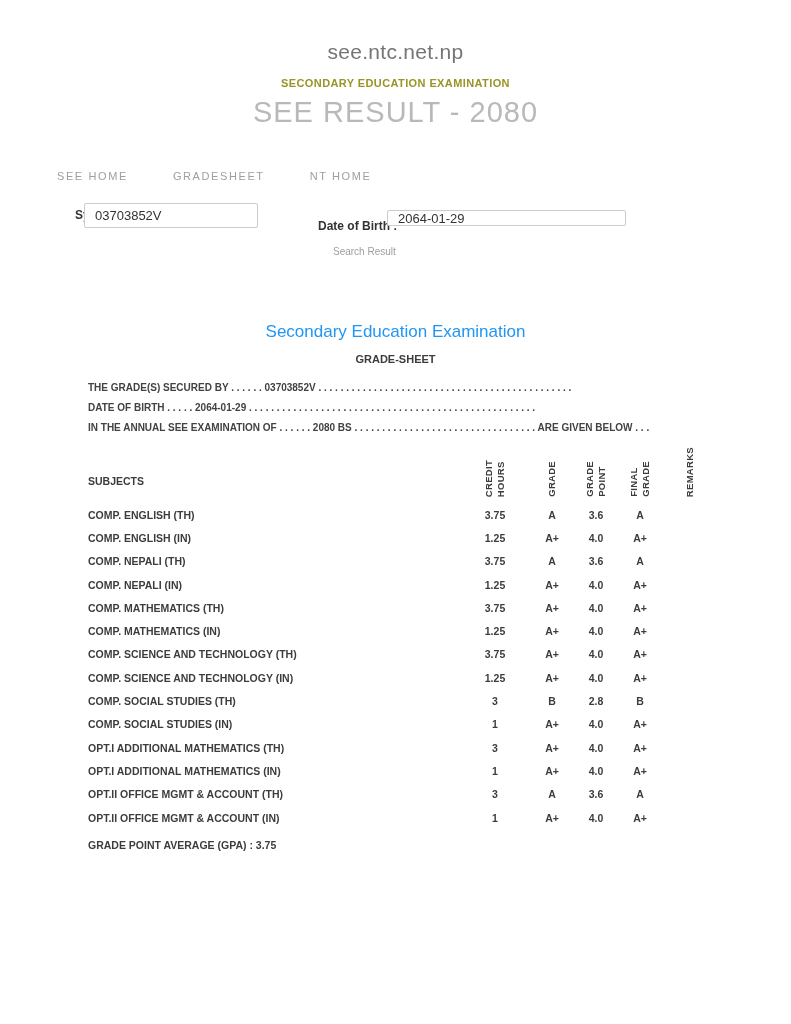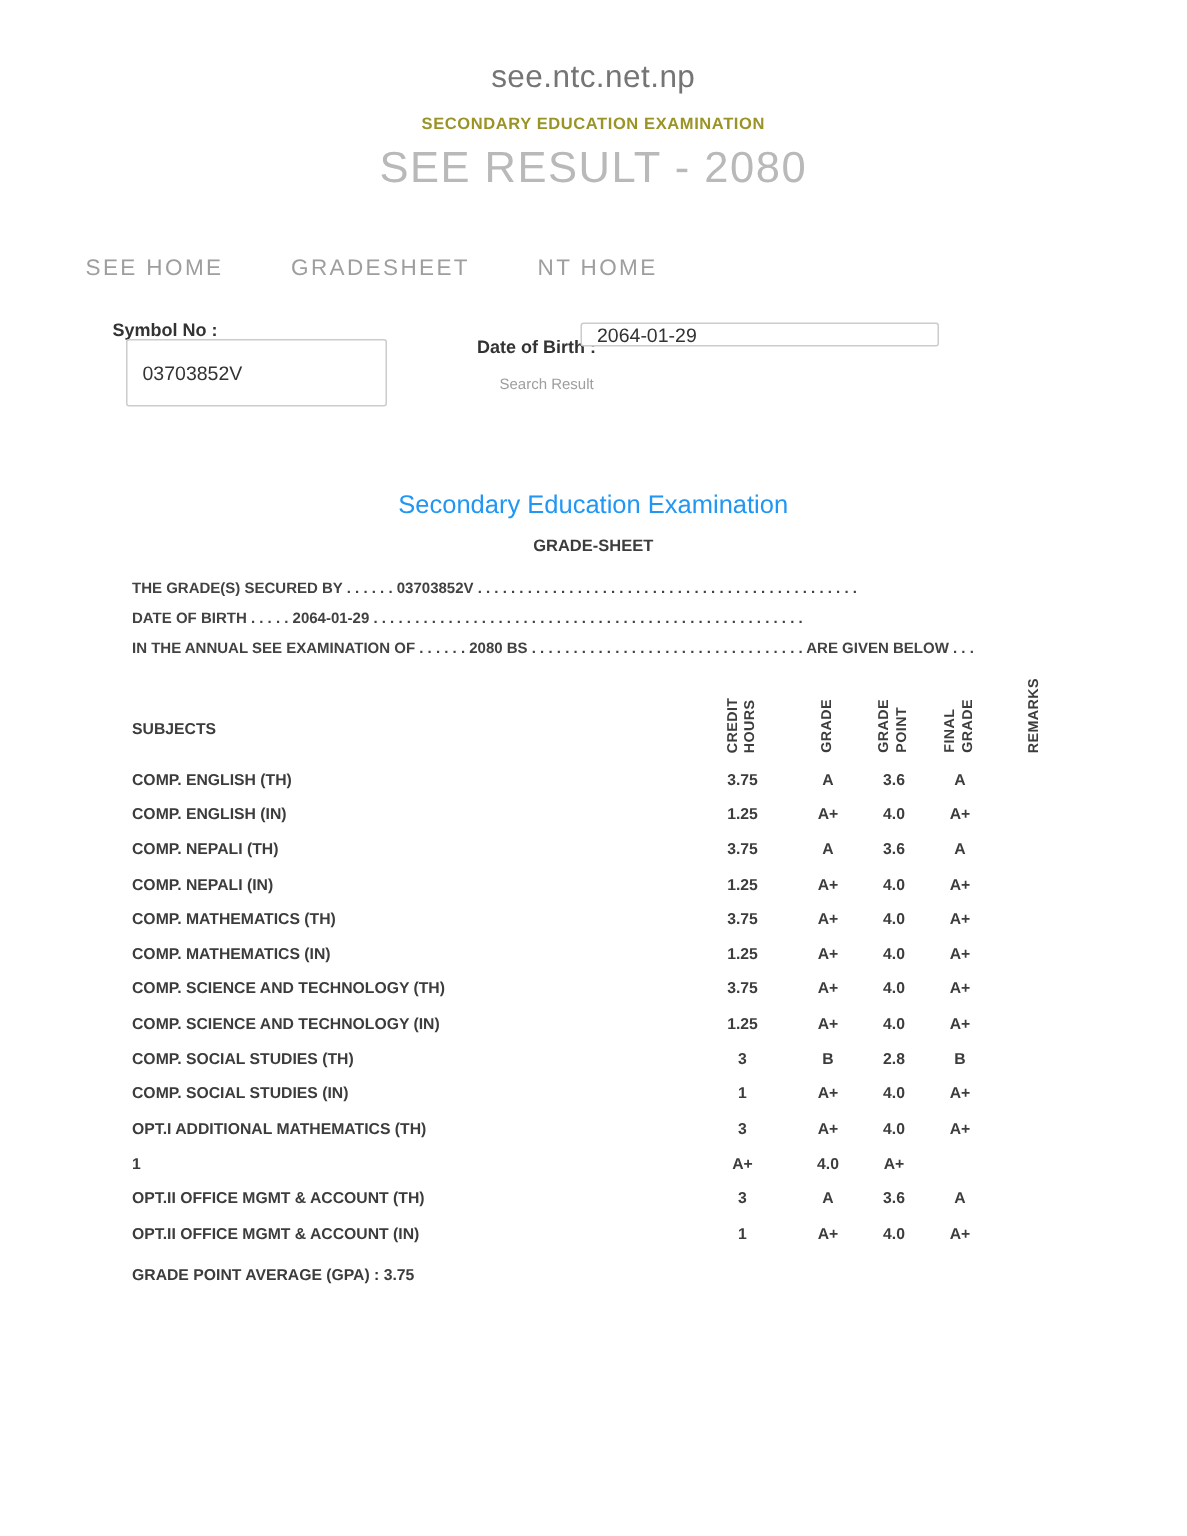--- a/index.html
+++ b/index.html
@@ -8,30 +8,30 @@
   .page { width: 791px; min-height: 1024px; background: #fff; position: relative; overflow: hidden; }
 
   
   .hdr { text-align: center; padding-top: 40px; }
   .site { font-size: 21px; color: #757575; letter-spacing: 0.3px; }
   .sub  { margin-top: 13px; font-size: 11px; font-weight: bold; color: #9a9426; letter-spacing: 0.4px; }
   .big  { margin-top: 7px; font-size: 29px; color: #b9b9b9; letter-spacing: 1px; }
 
   
   .nav { margin-top: 41px; padding-left: 57px; display: flex; gap: 45px; }
-  .nav a { font-size: 15px; color: #9e9e9e; letter-spacing: 1.6px; text-decoration: none; cursor: pointer; }
+  .nav a { font-size: 11px; color: #9e9e9e; letter-spacing: 1.6px; text-decoration: none; cursor: pointer; }
 
   
   .heading { margin: 46px 0 0 69px; font-size: 20px; font-weight: normal; color: #2196f3; }
   .form { position: relative; height: 70px; margin-top: 13px; }
   .lbl { position: absolute; font-size: 12px; font-weight: bold; color: #333; }
   .lbl-symbol { left: 75px; top: 13px; }
   .inp { position: absolute; border: 1px solid #ccc; border-radius: 2px; font-size: 13px;
          color: #333; padding: 0 10px; font-family: "Liberation Sans", sans-serif; outline: none; }
-  .inp-symbol { left: 84px; top: 26px; width: 174px; height: 45px; }
+  .inp-symbol { left: 84px; top: 8px; width: 174px; height: 25px; }
   .lbl-dob { left: 318px; top: 24px; }
   .inp-dob { left: 387px; top: 15px; width: 239px; height: 16px; }
   .search-btn { position: absolute; left: 327px; top: 50px; background: none; border: none;
                 color: #9e9e9e; font-size: 10px; font-family: Liberation Sans, sans-serif; cursor: pointer; }
 
   
   .result-title { text-align: center; margin-top: 57px; font-size: 17px; color: #2196f3; }
   .gradesheet-lbl { text-align: center; margin-top: 11px; font-size: 11px; font-weight: bold; color: #3c3c3c; }
   .dotlines { margin: 13px 0 0 88px; font-size: 10px; font-weight: bold; color: #424242; line-height: 20px;
               white-space: nowrap; }
@@ -195,20 +195,21 @@
         </div>
         <div class="trow">
           <span>OPT.I ADDITIONAL MATHEMATICS (TH)</span>
           <span>3</span>
           <span>A+</span>
           <span>4.0</span>
           <span>A+</span>
           <span></span>
         </div>
         <div class="trow">
+          <span>OPT.I ADDITIONAL MATHEMATICS (IN)</span>
           <span>1</span>
           <span>A+</span>
           <span>4.0</span>
           <span>A+</span>
           <span></span>
         </div>
         <div class="trow">
           <span>OPT.II OFFICE MGMT &amp; ACCOUNT (TH)</span>
           <span>3</span>
           <span>A</span>

